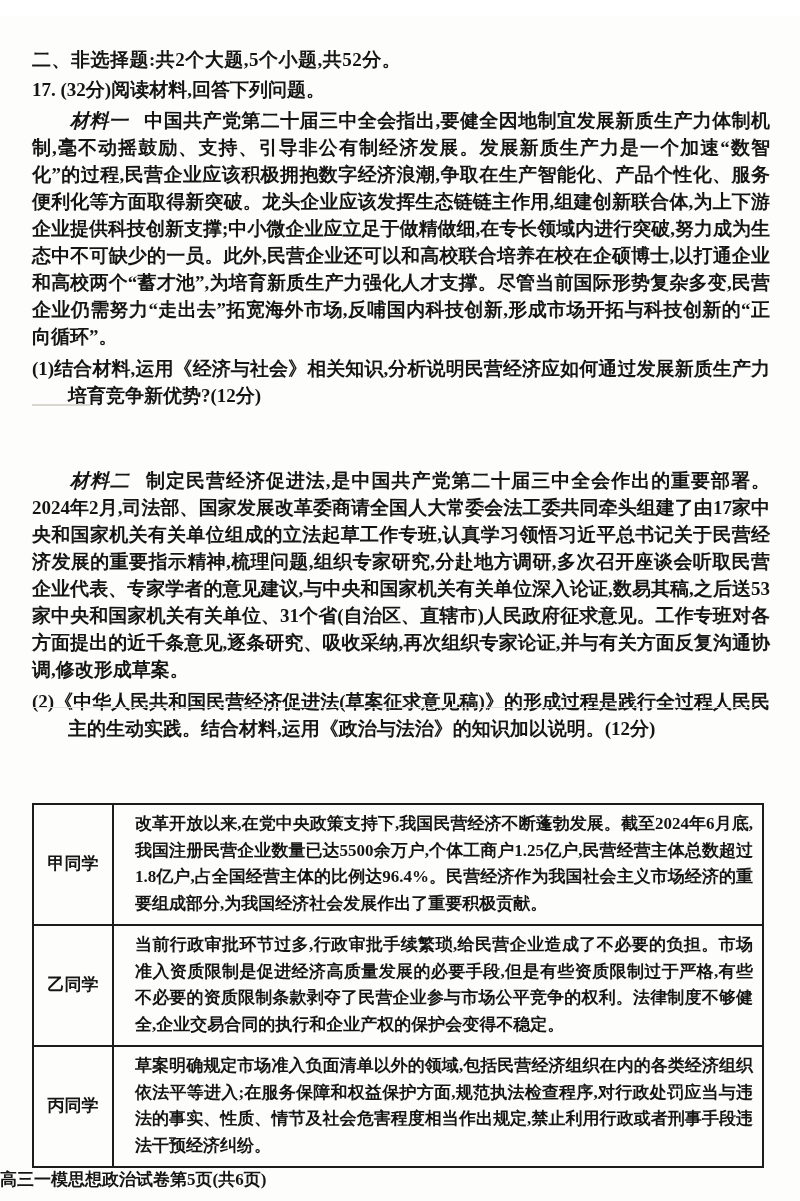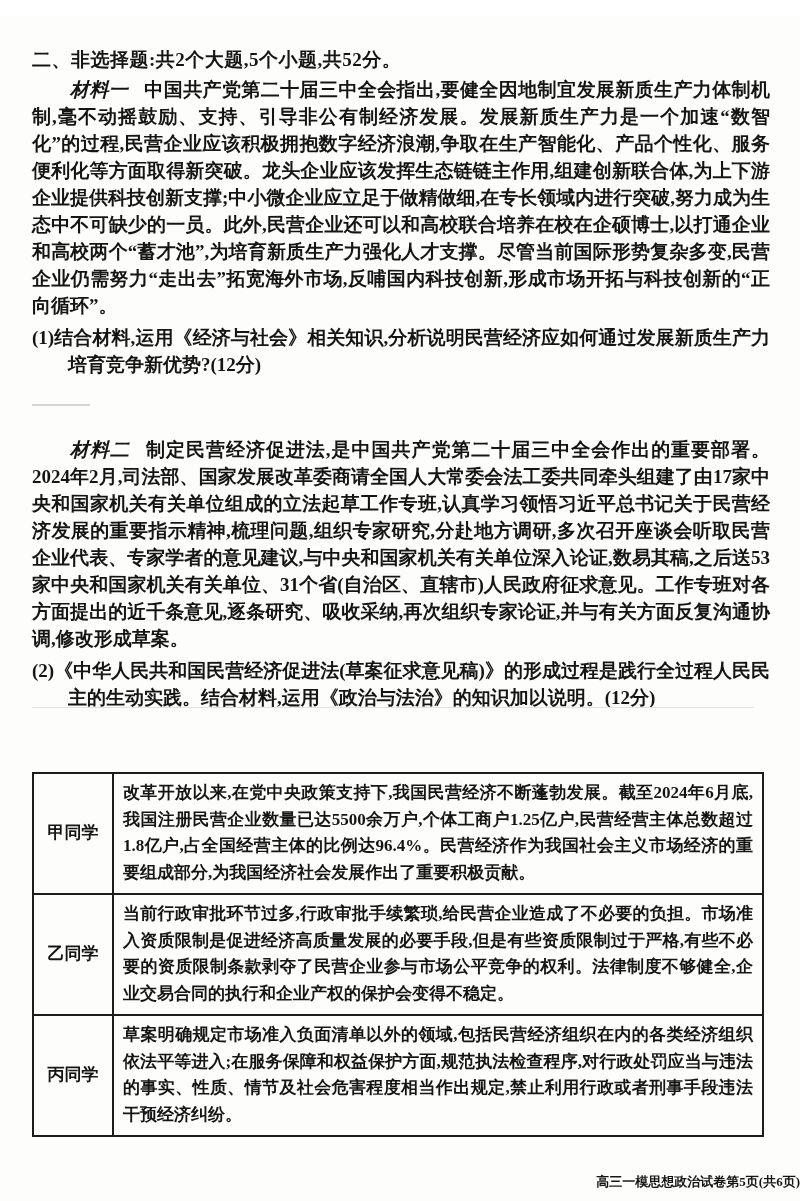--- a/index.html
+++ b/index.html
@@ -37,36 +37,36 @@
   .disc-table {
     width: 732px;
     margin-top: 11px;
     border-collapse: collapse;
     table-layout: fixed;
   }
   .disc-table td {
     border: 2px solid #1c1c1c;
     font-size: 17px;
     line-height: 26.5px;
-    padding: 6px 9px 7px 9px;
+    padding: 6px 9px 7px 21px;
     vertical-align: middle;
   }
   .disc-table td.student-cell {
     width: 80px;
     text-align: center;
     padding: 4px 0;
   }
   .disc-table td.content-cell { text-align: justify; }
   .page-footer {
     position: absolute;
     left: 0;
     bottom: 26px;
     width: 100%;
-    text-align: right;
-    font-size: 13px;
+    text-align: left;
+    font-size: 17px;
   }
   .scan-artifact-1 {
     position: absolute;
     left: 32px; top: 388px;
     width: 58px; height: 2px;
     background: #d9d6d0;
   }
   .scan-artifact-2 {
     position: absolute;
     left: 32px; top: 691px;
@@ -74,20 +74,21 @@
     background: #e4e1da;
   }
 </style>
 </head>
 <body>
 
 <div class="page">
 
   <p class="txt section-header">二、非选择题:共2个大题,5个小题,共52分。</p>
 
+  <p class="txt q-intro">17. (32分)阅读材料,回答下列问题。</p>
 
   <p class="txt material">
     <span class="mat-label">材料一</span><span>中国共产党第二十届三中全会指出,要健全因地制宜发展新质生产力体制机制,毫不动摇鼓励、支持、引导非公有制经济发展。发展新质生产力是一个加速“数智化”的过程,民营企业应该积极拥抱数字经济浪潮,争取在生产智能化、产品个性化、服务便利化等方面取得新突破。龙头企业应该发挥生态链链主作用,组建创新联合体,为上下游企业提供科技创新支撑;中小微企业应立足于做精做细,在专长领域内进行突破,努力成为生态中不可缺少的一员。此外,民营企业还可以和高校联合培养在校在企硕博士,以打通企业和高校两个“蓄才池”,为培育新质生产力强化人才支撑。尽管当前国际形势复杂多变,民营企业仍需努力“走出去”拓宽海外市场,反哺国内科技创新,形成市场开拓与科技创新的“正向循环”。</span>
   </p>
 
   <p class="txt question">(1)结合材料,运用《经济与社会》相关知识,分析说明民营经济应如何通过发展新质生产力培育竞争新优势?(12分)</p>
 
   <div class="gap-a"></div>
 
   <p class="txt material">

